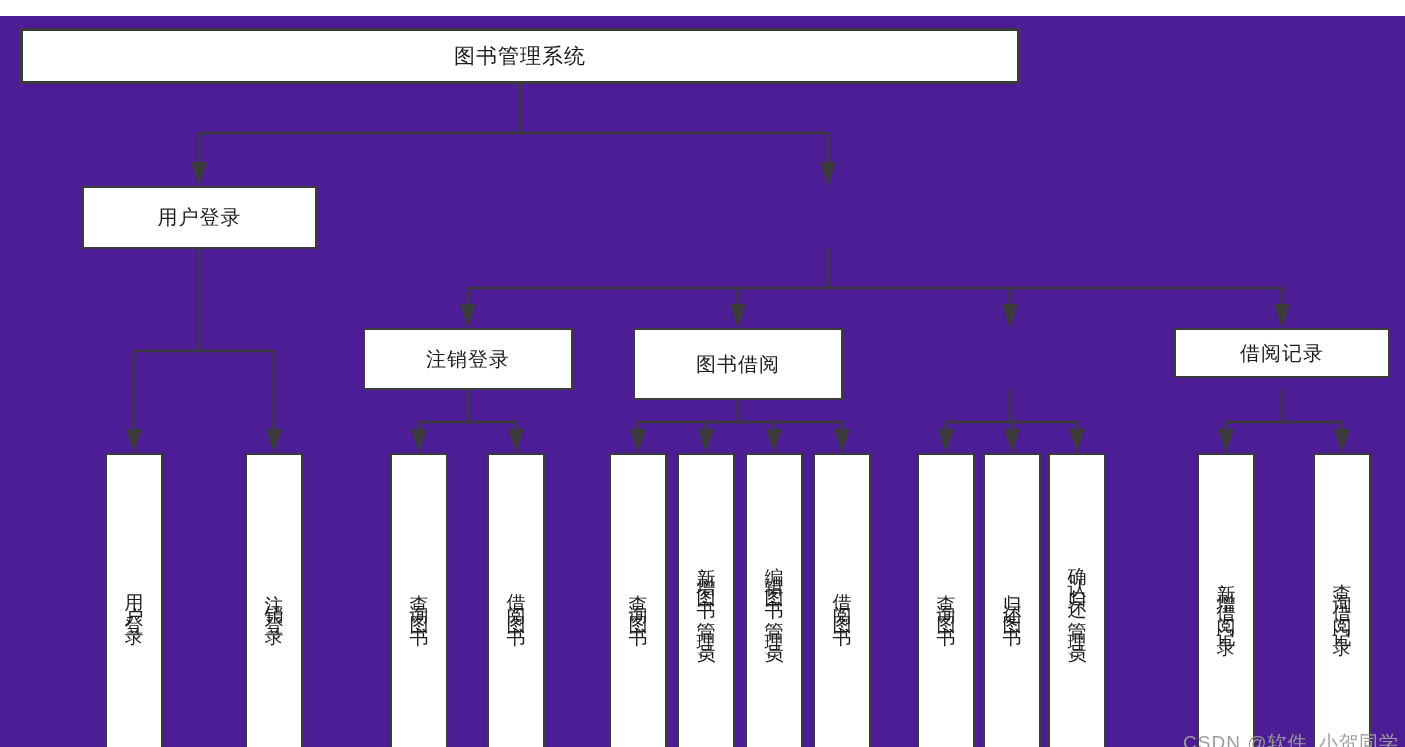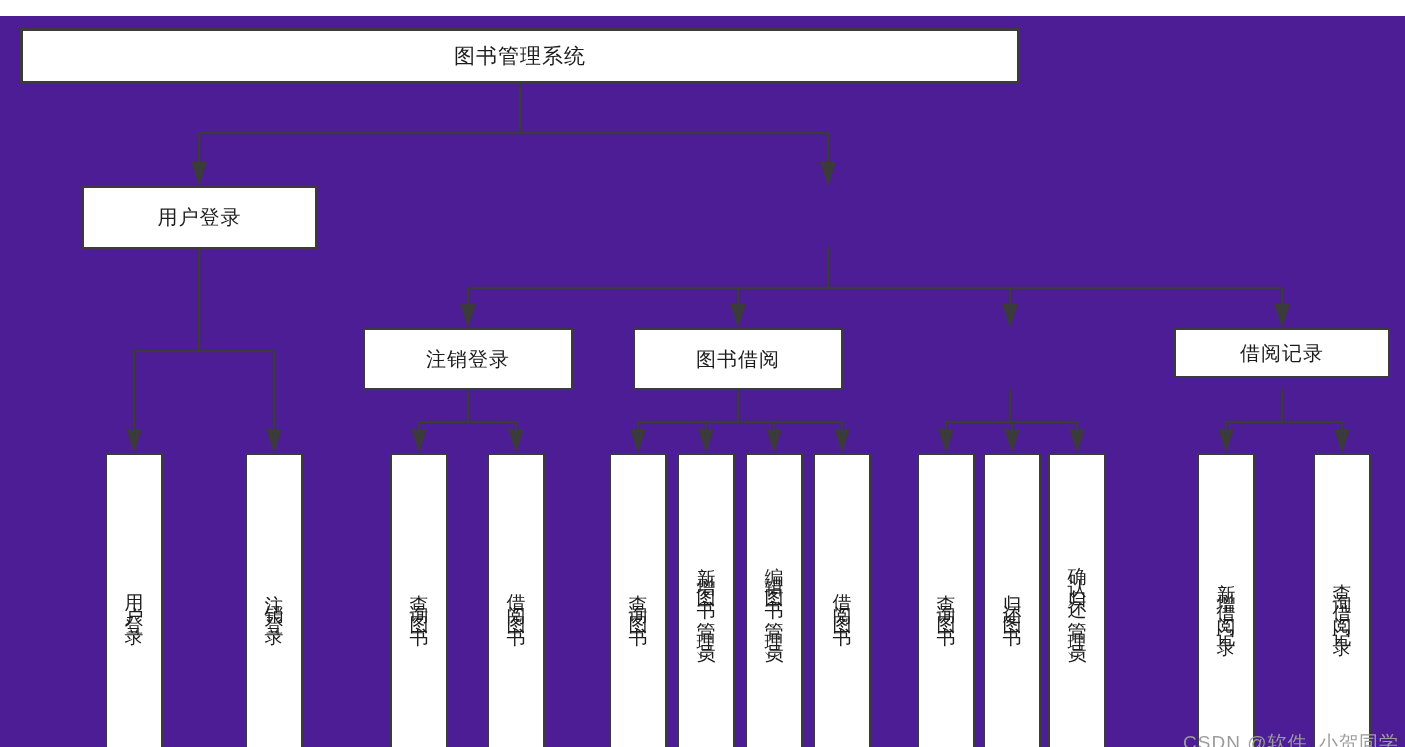--- a/index.html
+++ b/index.html
@@ -50,21 +50,21 @@
       <polygon points="1069,413 1085,413 1077,437" fill="#3b3b3b"></polygon>
       <polygon points="1218,413 1234,413 1226,437" fill="#3b3b3b"></polygon>
       <polygon points="1334,413 1350,413 1342,437" fill="#3b3b3b"></polygon>
     </svg>
 
   <div class="box root" style="left:20px;top:12px;width:1000px;height:56px;">图书管理系统</div>
 
   <div class="box" style="left:82px;top:170px;width:235px;height:63px;">用户登录</div>
 
   <div class="box" style="left:363px;top:312px;width:210px;height:62px;">注销登录</div>
-  <div class="box" style="left:633px;top:312px;width:210px;height:62px;">图书借阅</div>
+  <div class="box" style="left:633px;top:312px;width:210px;height:72px;">图书借阅</div>
   <div class="box" style="left:1174px;top:312px;width:216px;height:50px;">借阅记录</div>
 
   <div class="box leaf" style="left:105px;">用户登录</div>
   <div class="box leaf" style="left:245px;">注销登录</div>
 
   <div class="box leaf" style="left:390px;">查询图书</div>
   <div class="box leaf" style="left:487px;">借阅图书</div>
 
   <div class="box leaf" style="left:609px;">查询图书</div>
   <div class="box leaf" style="left:677px;">新增图书（管理员）</div>

